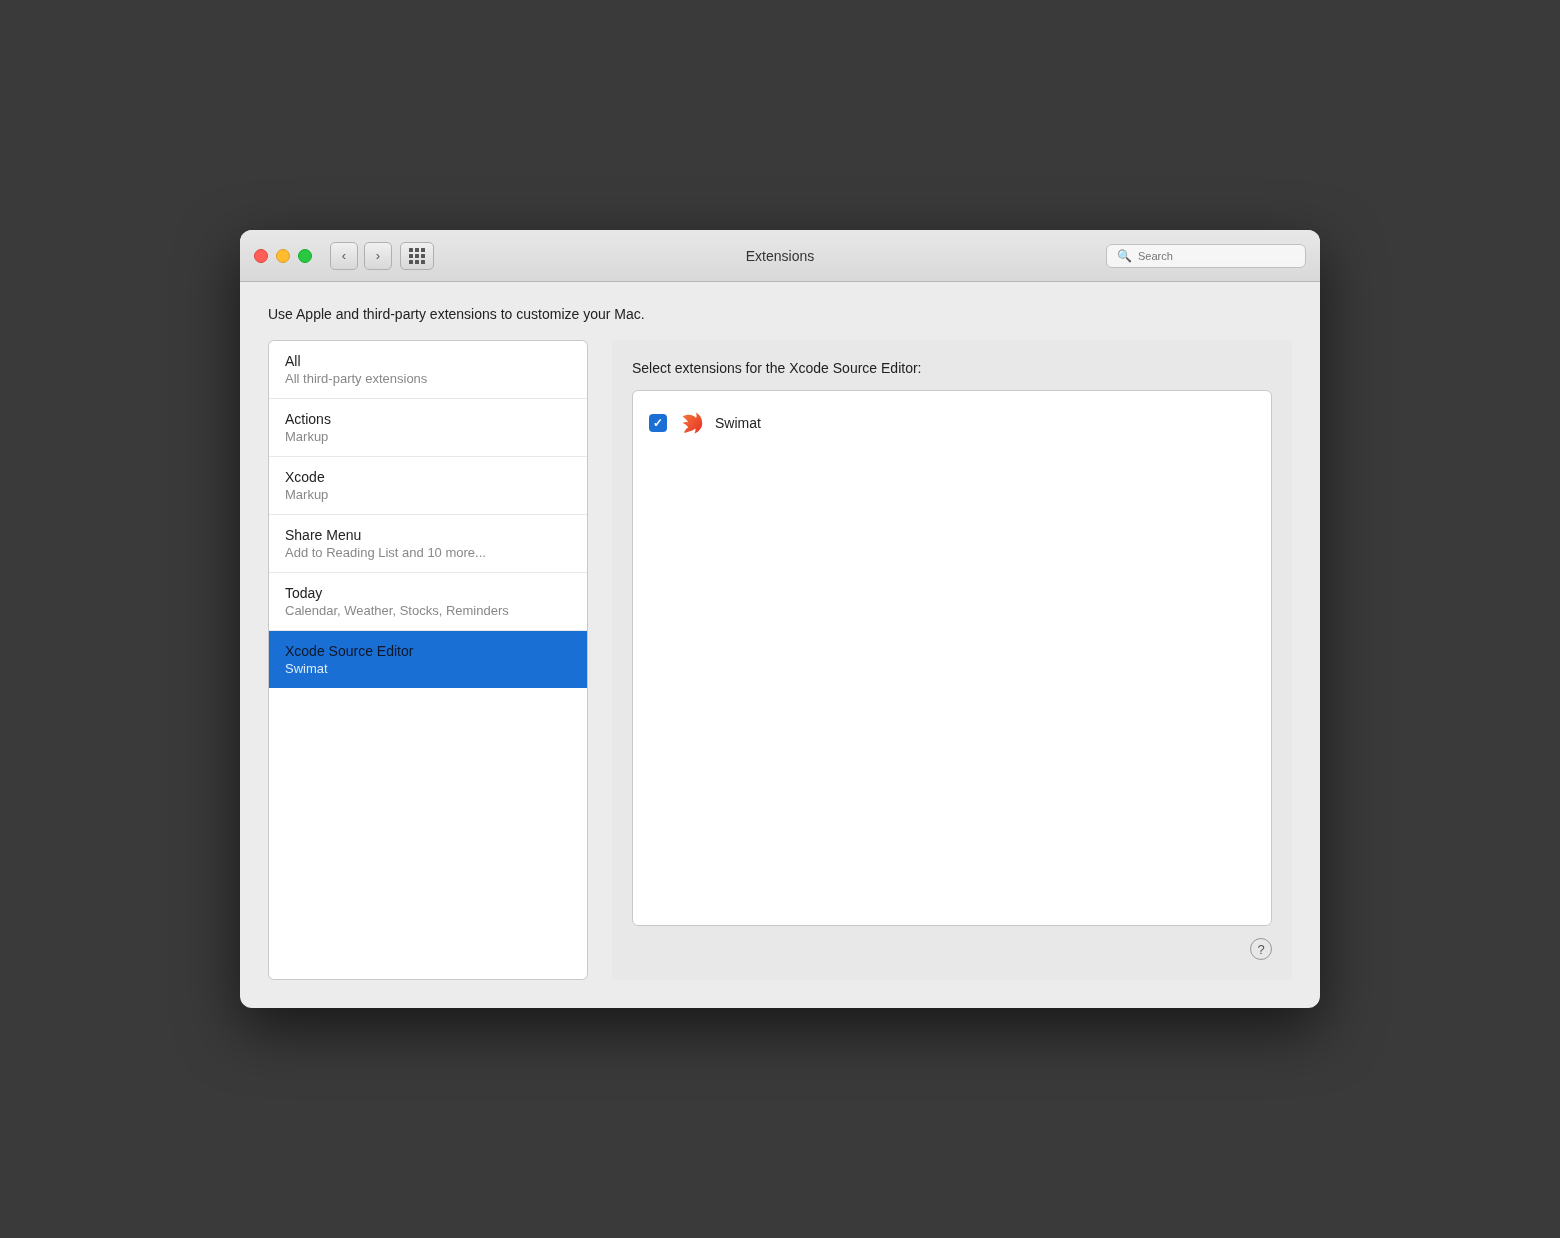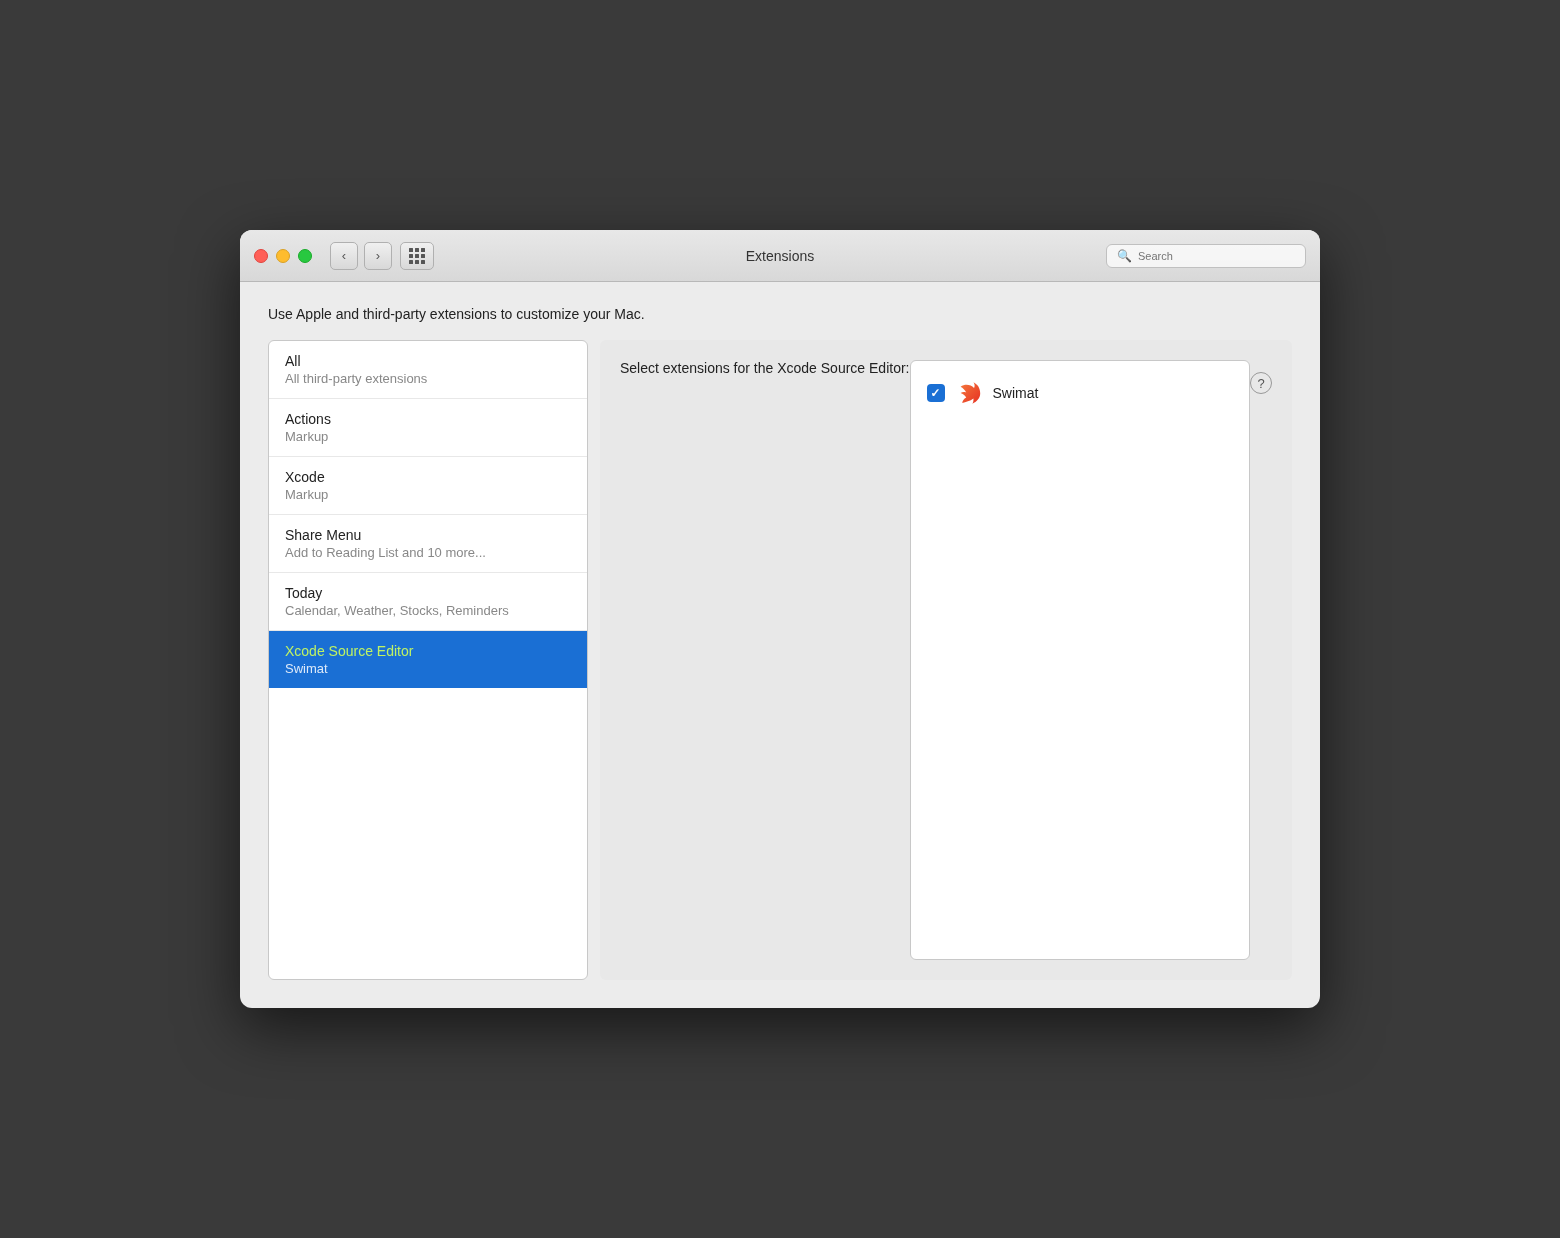--- a/index.html
+++ b/index.html
@@ -136,21 +136,21 @@
     }
 
     .description {
       font-size: 14px;
       color: #222;
       margin-bottom: 18px;
     }
 
     .main-area {
       display: flex;
-      gap: 12px;
+      gap: 24px;
       height: 640px;
     }
 
     
     .sidebar {
       width: 320px;
       background: #fff;
       border: 1px solid #c8c8c8;
       border-radius: 6px;
       overflow: hidden;
@@ -171,41 +171,41 @@
       background: #1a6fd4;
     }
 
     .sidebar-item-title {
       font-size: 14px;
       font-weight: 500;
       color: #222;
     }
 
     .sidebar-item.selected .sidebar-item-title {
-      color: #bef264;
+      color: #0f172a;
     }
 
     .sidebar-item-subtitle {
       font-size: 13px;
       color: #888;
       margin-top: 2px;
     }
 
     .sidebar-item.selected .sidebar-item-subtitle {
       color: rgba(255,255,255,0.85);
     }
 
     
     .right-panel {
       flex: 1;
       background: #e8e8e8;
       border-radius: 6px;
       padding: 20px;
       display: flex;
-      flex-direction: row;
+      flex-direction: column;
     }
 
     .panel-title {
       font-size: 14px;
       color: #222;
       margin-bottom: 14px;
     }
 
     .extensions-box {
       flex: 1;

